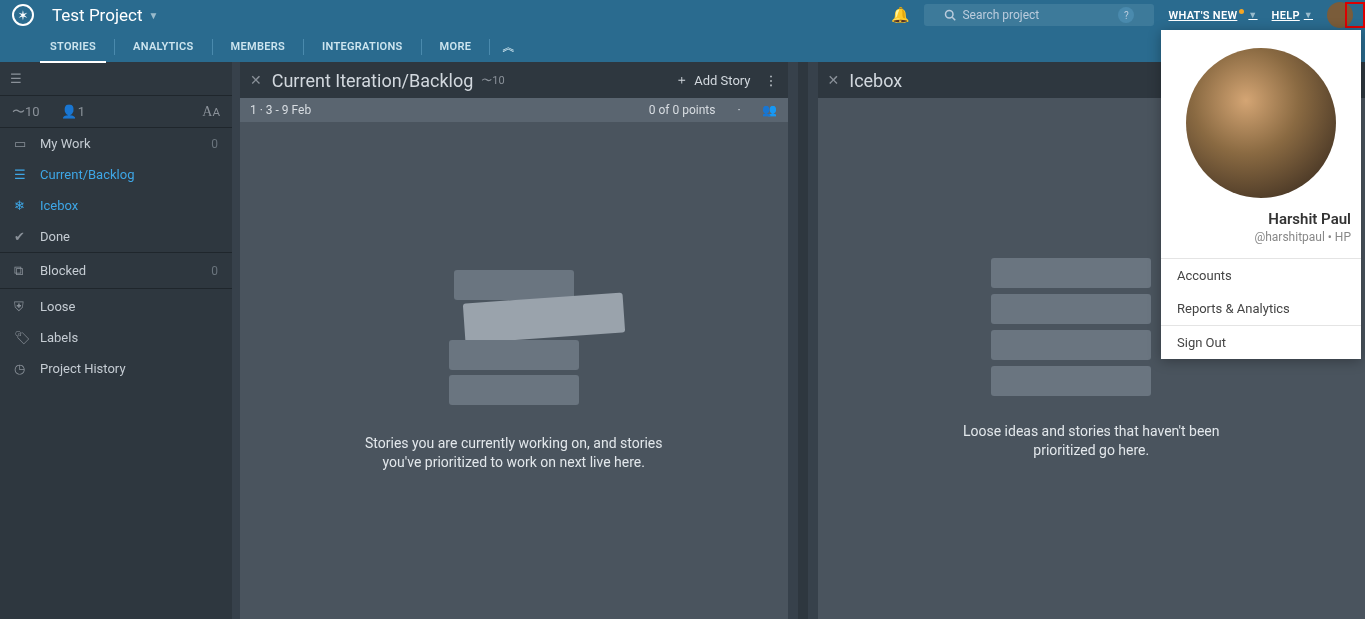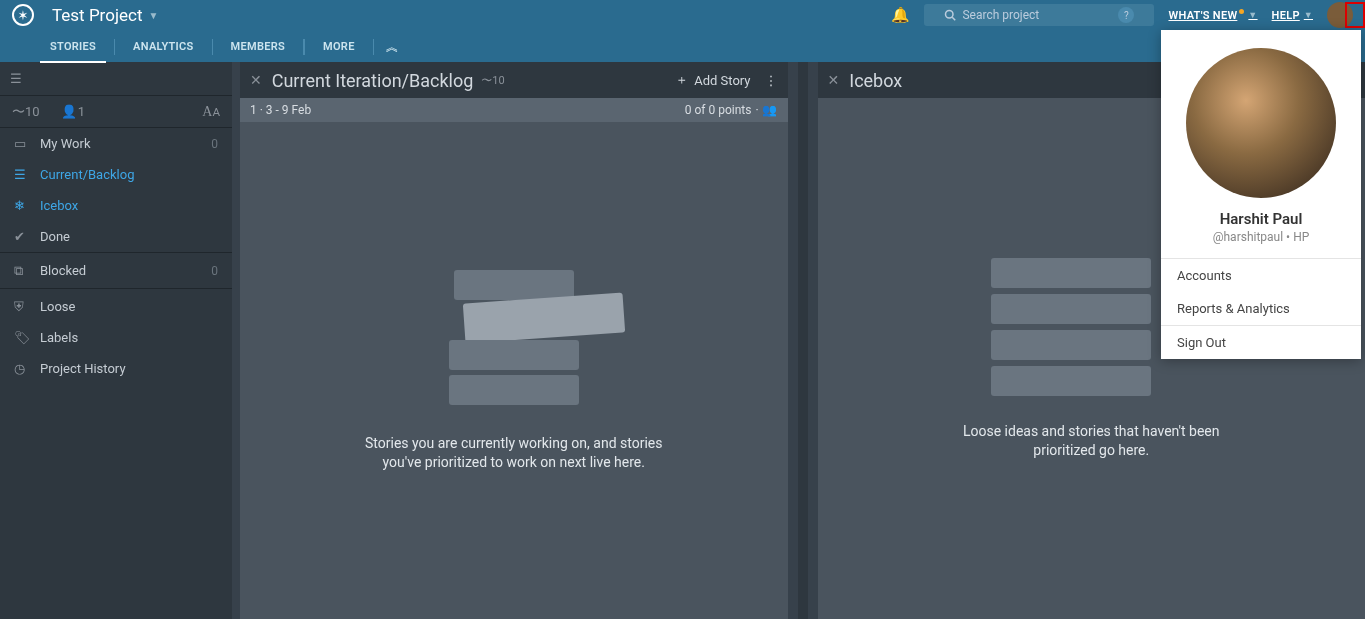--- a/index.html
+++ b/index.html
@@ -42,34 +42,34 @@
 .sb-foot-icons span { width:16px; height:14px; background:#2e373f; }
 
 .panels { flex:1; display:flex; gap:10px; padding:0 0 0 8px; background:#37414b; }
 .panel { flex:1; display:flex; flex-direction:column; }
 .panel-head { height:36px; background:#2e373f; display:flex; align-items:center; padding:0 10px; color:#d2d8de; }
 .panel-close { color:#8a9199; margin-right:10px; font-size:14px; cursor:pointer; }
 .panel-title { font-size:18px; }
 .panel-vel { margin-left:8px; color:#8a9199; font-size:11px; }
 .panel-actions { margin-left:auto; display:flex; align-items:center; gap:14px; color:#d2d8de; }
 .iter-row { height:24px; background:#5a6570; display:flex; align-items:center; padding:0 10px; font-size:12px; color:#d8dde2; }
-.iter-right { margin-left:auto; display:flex; align-items:center; gap:4px; }
+.iter-right { margin-left:auto; display:flex; align-items:center; gap:22px; }
 .panel-body { flex:1; background:#4a545e; display:flex; flex-direction:column; align-items:center; justify-content:center; padding:20px; }
 .placeholder-gfx { position:relative; width:200px; height:140px; margin-bottom:24px; }
 .ph-block { position:absolute; background:#6a7580; border-radius:3px; }
 .ph1 { width:120px; height:30px; left:40px; top:0; }
 .ph2 { width:160px; height:40px; left:50px; top:28px; background:#9aa3ac; transform:rotate(-4deg); }
 .ph3 { width:130px; height:30px; left:35px; top:70px; }
 .ph4 { width:130px; height:30px; left:35px; top:105px; }
 .ph-simple .ph-block { left:0; width:160px; }
 .empty-text { text-align:center; color:#e2e7eb; font-size:14px; line-height:1.35; max-width:300px; }
 .vsplit { width:10px; background:#2e373f; cursor:col-resize; }
 
 .dropdown { position:absolute; top:30px; right:4px; width:200px; background:#fff; color:#333; box-shadow:0 2px 12px rgba(0,0,0,.3); z-index:10; }
-.dd-user { padding:18px 10px 14px; text-align:center; }
+.dd-user { padding:18px 10px 14px; text-align:right; }
 .dd-avatar { width:150px; height:150px; border-radius:50%; background:radial-gradient(circle at 40% 35%, #d4a574 0%, #8a6a42 40%, #2a1f18 100%); margin:0 auto 12px; }
 .dd-name { font-size:15px; font-weight:600; color:#333; }
 .dd-handle { font-size:12px; color:#888; margin-top:2px; }
 .dd-list { border-top:1px solid #e4e4e4; }
 .dd-item { padding:9px 16px; font-size:13px; color:#444; cursor:pointer; }
 .dd-item.hi { outline:2px solid #d00; outline-offset:-2px; background:#f2f2f2; }
 .dd-sep { border-top:1px solid #e4e4e4; }
 </style>
 </head>
 <body>
@@ -102,20 +102,21 @@
   <div class="red-box"></div>
 </div>
 
 <div class="tabbar">
   <div class="tab active">STORIES</div>
   <div class="tab-sep"></div>
   <div class="tab">ANALYTICS</div>
   <div class="tab-sep"></div>
   <div class="tab">MEMBERS</div>
   <div class="tab-sep"></div>
+  <div class="tab">INTEGRATIONS</div>
   <div class="tab-sep"></div>
   <div class="tab">MORE</div>
   <div class="tab-sep"></div>
   <div class="tab-more">︽</div>
 </div>
 
 <div class="main">
   <div class="sidebar">
     <div class="sb-head">
       <span class="hamburger">☰</span>

